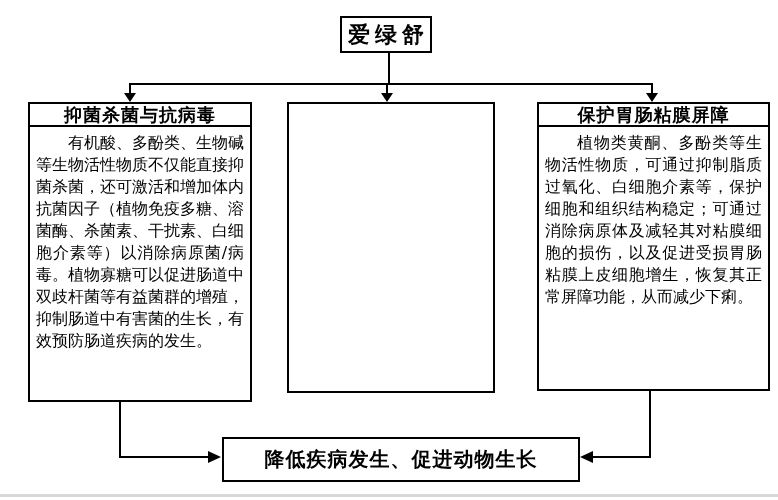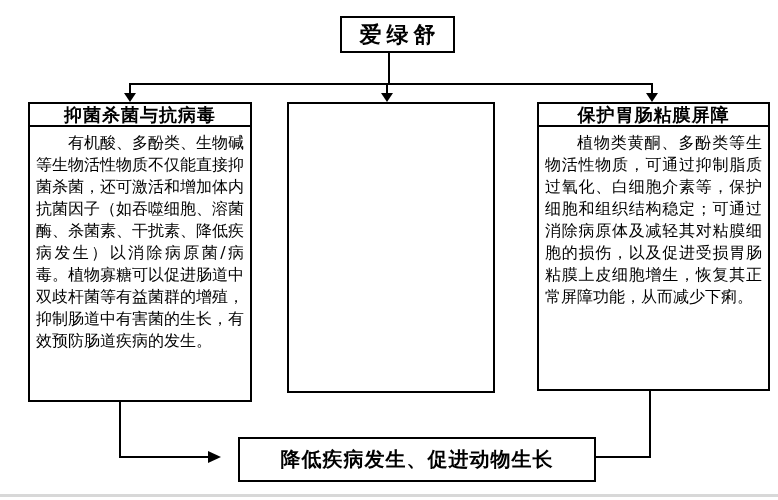--- a/index.html
+++ b/index.html
@@ -12,21 +12,21 @@
     overflow:hidden;
   }
   .box{
     position:absolute;
     border:2px solid #000;
     background:#fff;
     box-sizing:border-box;
   }
   .center-flex{display:flex;align-items:center;justify-content:center;}
   #root-box{
-    left:340px;top:16px;width:115px;height:37px;
+    left:340px;top:16px;width:92px;height:37px;
     font-size:22px;font-weight:bold;letter-spacing:5px;
     padding-left:5px;
   }
   .branch{top:102px;}
   #branch-1{left:28px;width:224px;height:300px;}
   #branch-2{left:287px;width:208px;height:291px;}
   #branch-3{left:537px;width:233px;height:289px;}
   .branch-header{
     height:23px;
     border-bottom:2px solid #000;
@@ -36,21 +36,21 @@
   }
   .branch-body{
     padding:5px 6px 4px 6px;
     font-size:16px;line-height:22px;
     text-indent:2em;
     text-align:justify;
     text-justify:inter-ideograph;
   }
   #outcome-box{
     left:222px;top:437px;width:358px;height:45px;
-    font-size:20px;font-weight:bold;letter-spacing:1px;margin-left:16px;
+    font-size:20px;font-weight:bold;letter-spacing:1px;
   }
   .line{position:absolute;background:#000;}
   
   #stub-root{left:388px;top:53px;width:2px;height:30px;}
   #hline-top{left:129px;top:83px;width:524px;height:2px;}
   #drop-1{left:129px;top:83px;width:2px;height:11px;}
   #drop-2{left:386px;top:83px;width:2px;height:11px;}
   #drop-3{left:651px;top:83px;width:2px;height:11px;}
   .arrow-down{
     position:absolute;width:0;height:0;
@@ -96,21 +96,21 @@
   <div id="hline-top" class="line"></div>
   <div id="drop-1" class="line"></div>
   <div id="drop-2" class="line"></div>
   <div id="drop-3" class="line"></div>
   <div id="arrow-d1" class="arrow-down"></div>
   <div id="arrow-d2" class="arrow-down"></div>
   <div id="arrow-d3" class="arrow-down"></div>
 
   <div id="branch-1" class="box branch">
     <div class="branch-header">抑菌杀菌与抗病毒</div>
-    <div class="branch-body">有机酸、多酚类、生物碱等生物活性物质不仅能直接抑菌杀菌，还可激活和增加体内抗菌因子（如吞噬细胞、溶菌酶、杀菌素、干扰素、降低疾病发生）以消除病原菌/病毒。植物寡糖可以促进肠道中双歧杆菌等有益菌群的增殖，抑制肠道中有害菌的生长，有效预防肠道疾病的发生。</div>
+    <div class="branch-body">有机酸、多酚类、生物碱等生物活性物质不仅能直接抑菌杀菌，还可激活和增加体内抗菌因子（植物免疫多糖、溶菌酶、杀菌素、干扰素、白细胞介素等）以消除病原菌/病毒。植物寡糖可以促进肠道中双歧杆菌等有益菌群的增殖，抑制肠道中有害菌的生长，有效预防肠道疾病的发生。</div>
   </div>
 
   <div id="branch-2" class="box branch">
   </div>
 
   <div id="branch-3" class="box branch">
     <div class="branch-header">保护胃肠粘膜屏障</div>
     <div class="branch-body">植物类黄酮、多酚类等生物活性物质，可通过抑制脂质过氧化、白细胞介素等，保护细胞和组织结构稳定；可通过消除病原体及减轻其对粘膜细胞的损伤，以及促进受损胃肠粘膜上皮细胞增生，恢复其正常屏障功能，从而减少下痢。</div>
   </div>
 

